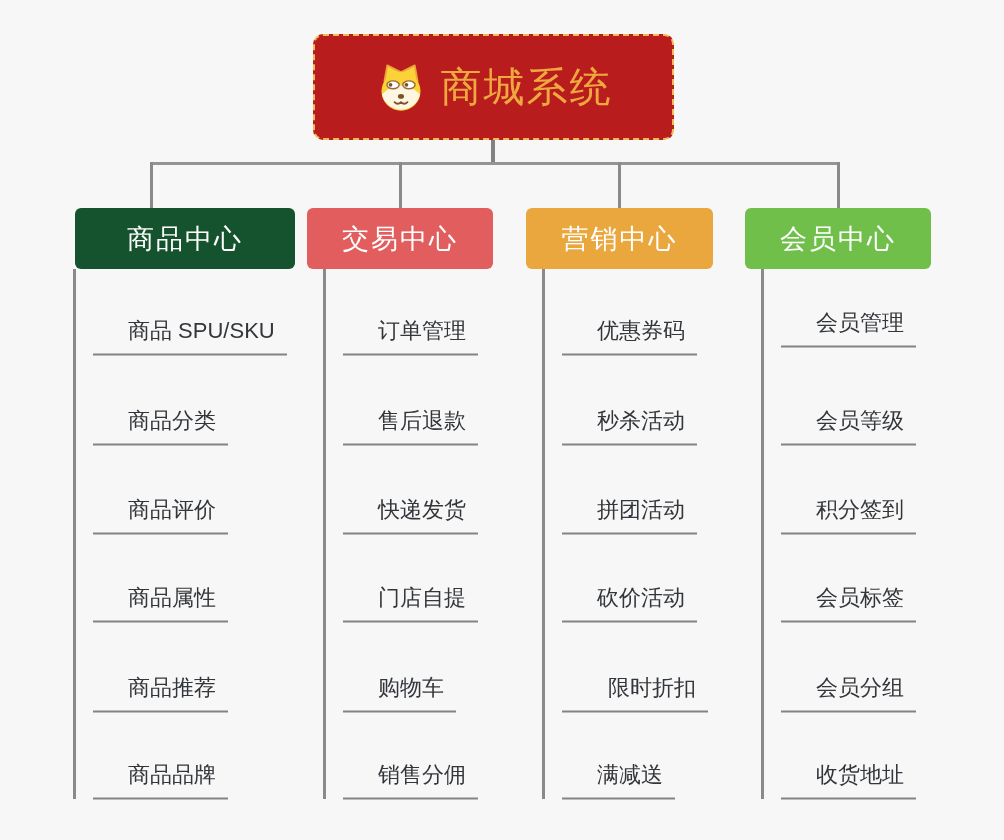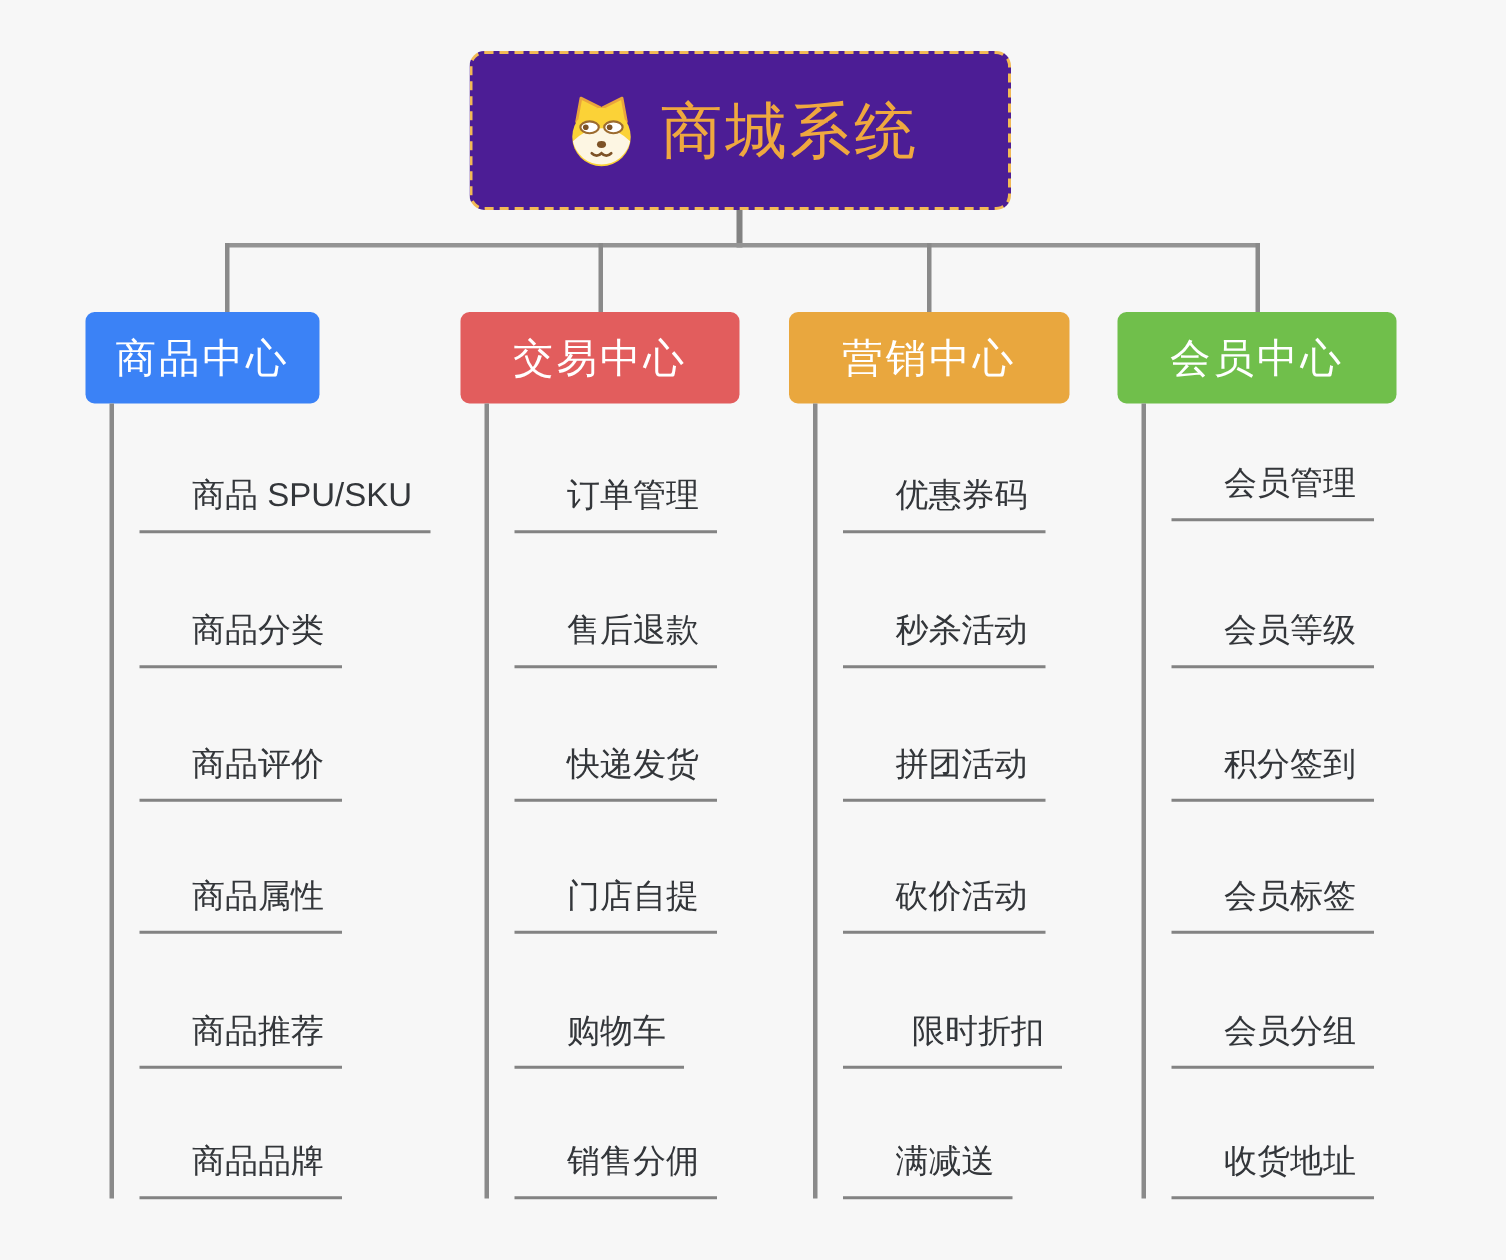--- a/index.html
+++ b/index.html
@@ -7,21 +7,21 @@
     width:1004px;height:840px;
     background:#f7f7f7;
     font-family:"Liberation Sans","DejaVu Sans",sans-serif;
     overflow:hidden;position:relative;
   }
   #canvas{position:absolute;inset:0;}
 
   
   .root-node{
     position:absolute;left:313px;top:34px;width:361px;height:106px;
-    background:#4c1d95;border:2px dashed #f2ba55;border-radius:10px;
+    background:#b91c1c;border:2px dashed #f2ba55;border-radius:10px;
     box-sizing:border-box;
     display:flex;align-items:center;justify-content:center;gap:14px;
   }
   .root-title{
     font-size:41px;letter-spacing:2px;color:#efa83f;line-height:1;
     white-space:nowrap;
   }
   .dog-icon{width:52px;height:52px;display:block;}
 
   
@@ -78,21 +78,21 @@
   <div class="line stem"></div>
   <div class="line bus"></div>
   <div id="drops">
       <div class="line drop" style="left: 150px;"></div>
       <div class="line drop" style="left: 398.5px;"></div>
       <div class="line drop" style="left: 618px;"></div>
       <div class="line drop" style="left: 836.5px;"></div>
     </div>
 
   <div id="branches">
-      <div class="branch-header" style="left: 57px; width: 156px; background: #3b82f6;">
+      <div class="branch-header" style="left: 75px; width: 220px; background: #14532d;">
         <span>商品中心</span>
       </div>
       <div class="branch-column" style="left: 73px;">
         <div class="child-topic" style="top: 86px;">商品 SPU/SKU</div>
         <div class="child-topic" style="top: 176px;">商品分类</div>
         <div class="child-topic" style="top: 265px;">商品评价</div>
         <div class="child-topic" style="top: 353px;">商品属性</div>
         <div class="child-topic" style="top: 443px;">商品推荐</div>
         <div class="child-topic" style="top: 530px;">商品品牌</div>
       </div>

